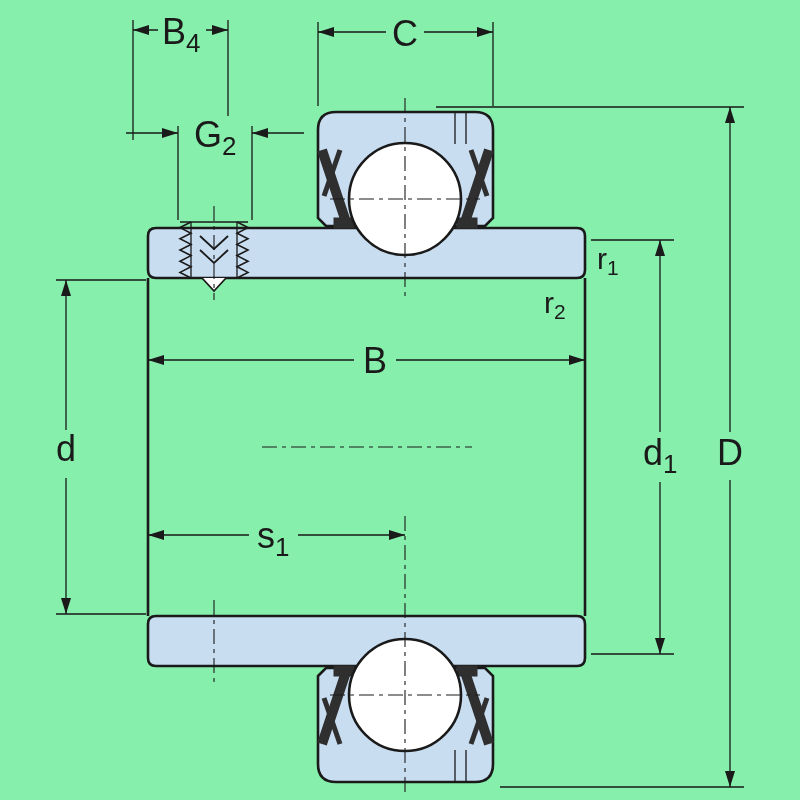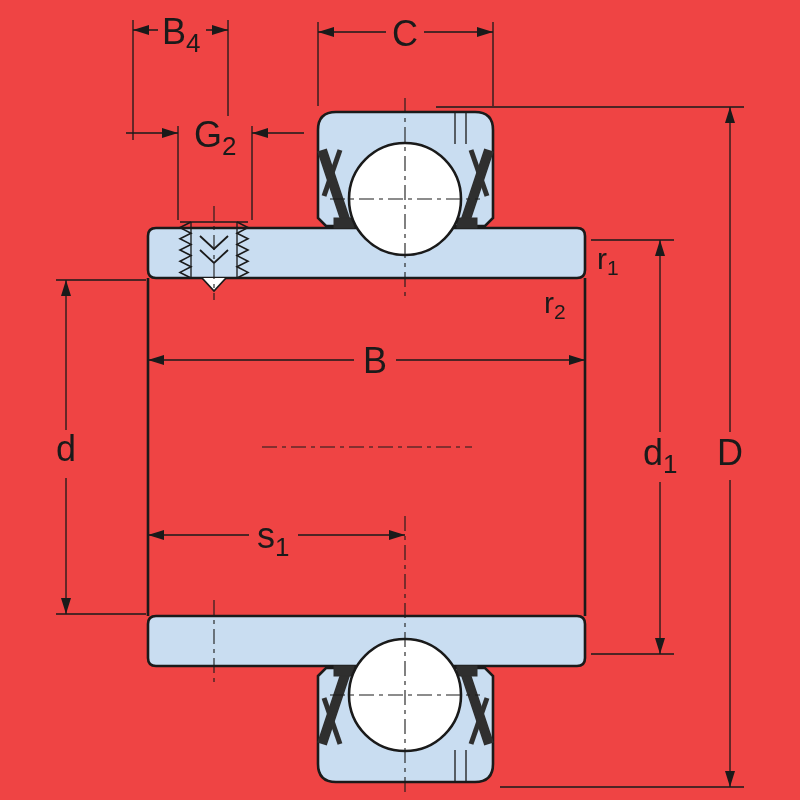--- a/index.html
+++ b/index.html
@@ -1,16 +1,16 @@
 <!DOCTYPE html>
 <html><head>
 <meta charset="utf-8">
 <style>
   html,body{margin:0;padding:0;background:#ffffff;}
-  .stage{position:relative;width:800px;height:800px;background:#ef4444;overflow:hidden;}
+  .stage{position:relative;width:800px;height:800px;background:#86efac;overflow:hidden;}
   svg{display:block;}
   text{font-family:"Liberation Sans",sans-serif;font-size:36px;fill:#1a1a1a;}
   .sub{font-size:26px;}
   .rlabel{font-size:30px;}
   .rsub{font-size:21px;}
   .part{stroke:#1a1a1a;stroke-width:2.6;}
   .ball{fill:#ffffff;stroke:#1a1a1a;stroke-width:2.6;}
   .sil{stroke:#1a1a1a;stroke-width:2.6;fill:none;}
   .thin{stroke:#1a1a1a;stroke-width:1.3;fill:none;}
   .med{stroke:#1a1a1a;stroke-width:1.8;fill:none;}

